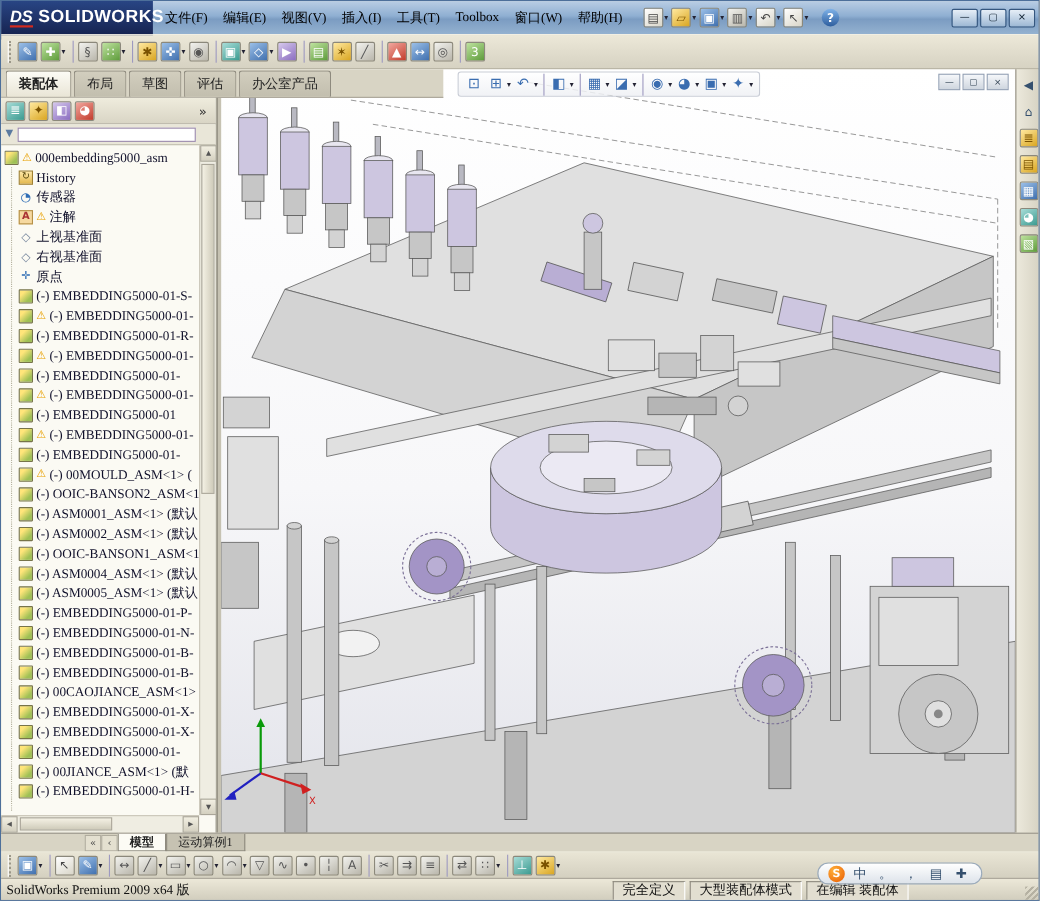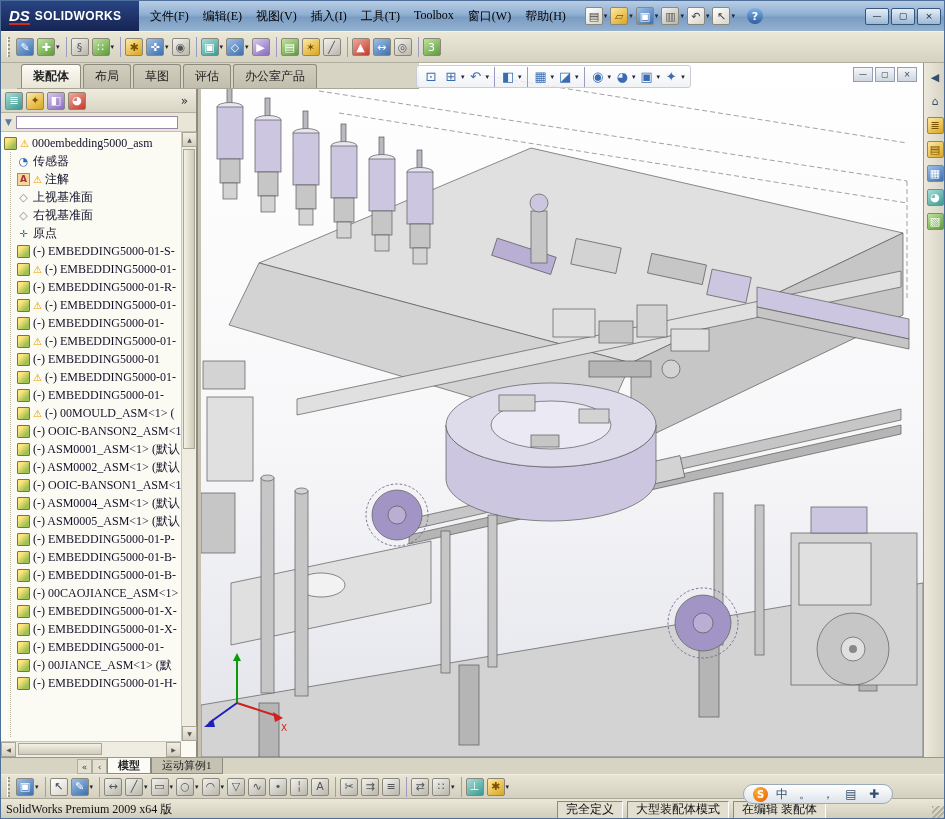--- a/index.html
+++ b/index.html
@@ -3,21 +3,21 @@
 <meta charset="utf-8">
 <style>
 *{margin:0;padding:0;box-sizing:border-box}
 body{font-family:"Liberation Serif","DejaVu Serif",serif;font-size:12px;background:#888}
 #app{position:relative;width:945px;height:819px;overflow:hidden;background:#d8d4c4;border:1px solid #4d6f9a}
 
 .titlebar{position:absolute;top:0;left:0;width:945px;height:30px;display:flex;align-items:center;
  background:linear-gradient(180deg,#b9cde4,#8fafd2 45%,#7b9cc2 55%,#94b2d0)}
 .logo{width:138px;height:40px;background:linear-gradient(180deg,#2b4a8c,#141f4a);color:#fff;display:flex;align-items:center;gap:5px;padding-left:8px;font-family:Liberation Sans, sans-serif}
 .ds{font-weight:700;font-style:italic;font-size:15px;border-bottom:2px solid #d42a1e;line-height:1}
-.logo-text{font-weight:700;font-size:12px;letter-spacing:.4px}
+.logo-text{font-weight:700;font-size:16px;letter-spacing:.4px}
 .menus{display:flex;margin-left:4px}
 .menu-item{padding:4px 7px;color:#000;cursor:default;white-space:nowrap}
 .quick{display:flex;align-items:center;gap:3px;margin-left:12px}
 .tbi{display:flex;align-items:center;gap:1px}
 .dd{font-size:7px;color:#223;font-family:"DejaVu Sans",sans-serif}
 .sep{width:1px;height:20px;background:#9d99c0;margin:0 3px}
 .help-btn{width:16px;height:16px;border-radius:50%;background:linear-gradient(#7fb2e8,#2e5e9e);color:#fff;font-weight:bold;display:flex;align-items:center;justify-content:center;font-size:11px;margin-left:12px;font-family:"DejaVu Sans",sans-serif}
 .winbtns{margin-left:auto;display:flex;gap:2px;padding-right:5px}
 .winbtn{width:24px;height:17px;border:1px solid #35567e;border-radius:2px;background:linear-gradient(#e6eef7,#9db8d4);font-size:9px;display:flex;align-items:center;justify-content:center;color:#123;font-family:"DejaVu Sans",sans-serif}
 
@@ -31,21 +31,21 @@
 .ic-purple{background:linear-gradient(145deg,#d6c9ec,#8a6cc0);color:#fff}
 .ic-teal{background:linear-gradient(145deg,#a8ddd8,#3a9a90);color:#fff}
 .ic-plain{background:transparent;border:none;color:#35506e;font-size:12px}
 .ic-hu{background:transparent;border:none;color:#3a6db0;font-size:13px}
 .ic-sogou{width:15px;height:15px;border-radius:50%;border:none;background:radial-gradient(circle at 35% 30%,#ffb13b,#e85a00);color:#fff;font-weight:bold;font-size:10px}
 
 .toolbar2{position:absolute;top:30px;left:0;width:945px;height:32px;background:linear-gradient(#ece8d8,#d6d2c2);border-top:1px solid #f5f2e6;border-bottom:1px solid #b2ae9f;display:flex;align-items:center;padding:0 6px}
 .toolbar2 .grip,.sketchbar .grip{width:3px;height:20px;border-left:1px solid #fff;border-right:2px dotted #9b9789;margin-right:6px}
 .iconrow{display:flex;align-items:center;gap:3px}
 
-.cmdrow{position:absolute;top:62px;left:16px;width:402px;height:26px;background:#d8d4c4;border-bottom:1px solid #a9a598;display:flex;align-items:flex-end;padding-left:4px;z-index:5}
+.cmdrow{position:absolute;top:62px;left:0;width:402px;height:26px;background:#d8d4c4;border-bottom:1px solid #a9a598;display:flex;align-items:flex-end;padding-left:4px;z-index:5}
 .ctab{padding:3px 11px;margin-right:2px;border:1px solid #8e8a7e;border-bottom:none;border-radius:3px 3px 0 0;background:linear-gradient(#d2cebe,#c2beae);font-size:12px;color:#222;white-space:nowrap}
 .ctab.active{background:linear-gradient(#fcfbf5,#e9e5d6);font-weight:bold}
 
 .viewport{position:absolute;left:200px;top:62px;width:722px;height:694px;overflow:hidden;
  background:linear-gradient(180deg,#ffffff 0%,#f7f7f9 55%,#e2e3ea 100%)}
 .splitter{position:absolute;left:196px;top:88px;width:4px;height:668px;background:#c6c2b2;border-left:1px solid #8e8a7e;z-index:6}
 svg .s{stroke:#5a5a5a;stroke-width:.7}
 svg .f1{fill:#e0e0e0} svg .f2{fill:#d3d3d3} svg .f3{fill:#c6c6c6} svg .f4{fill:#b5b5b5}
 svg .lav{fill:#cdc6e0} svg .lav2{fill:#b9aed4} svg .pur{fill:#a394c6}
 svg .dash{fill:none;stroke:#8a8a8a;stroke-dasharray:5 3;stroke-width:.8}
@@ -471,20 +471,25 @@
       <input class="filter-input" value="" style="">
     </div>
     <div class="tree">
       <div class="trow">
         <span class="tico asm"></span>
         <span class="warn-ic"></span>
         <span class="tlabel">000embedding5000_asm</span>
       </div>
       <div>
 
+          <div class="trow child">
+            <span class="tico hist"></span>
+
+            <span class="tlabel">History</span>
+          </div>
 
           <div class="trow child">
             <span class="tico sensor"></span>
 
             <span class="tlabel">传感器</span>
           </div>
 
           <div class="trow child">
             <span class="tico ann"></span>
             <span class="warn-ic"></span>
@@ -607,20 +612,25 @@
 
             <span class="tlabel">(-) ASM0005_ASM&lt;1&gt; (默认</span>
           </div>
 
           <div class="trow child">
             <span class="tico asm"></span>
 
             <span class="tlabel">(-) EMBEDDING5000-01-P-</span>
           </div>
 
+          <div class="trow child">
+            <span class="tico asm"></span>
+
+            <span class="tlabel">(-) EMBEDDING5000-01-N-</span>
+          </div>
 
           <div class="trow child">
             <span class="tico asm"></span>
 
             <span class="tlabel">(-) EMBEDDING5000-01-B-</span>
           </div>
 
           <div class="trow child">
             <span class="tico asm"></span>
 

